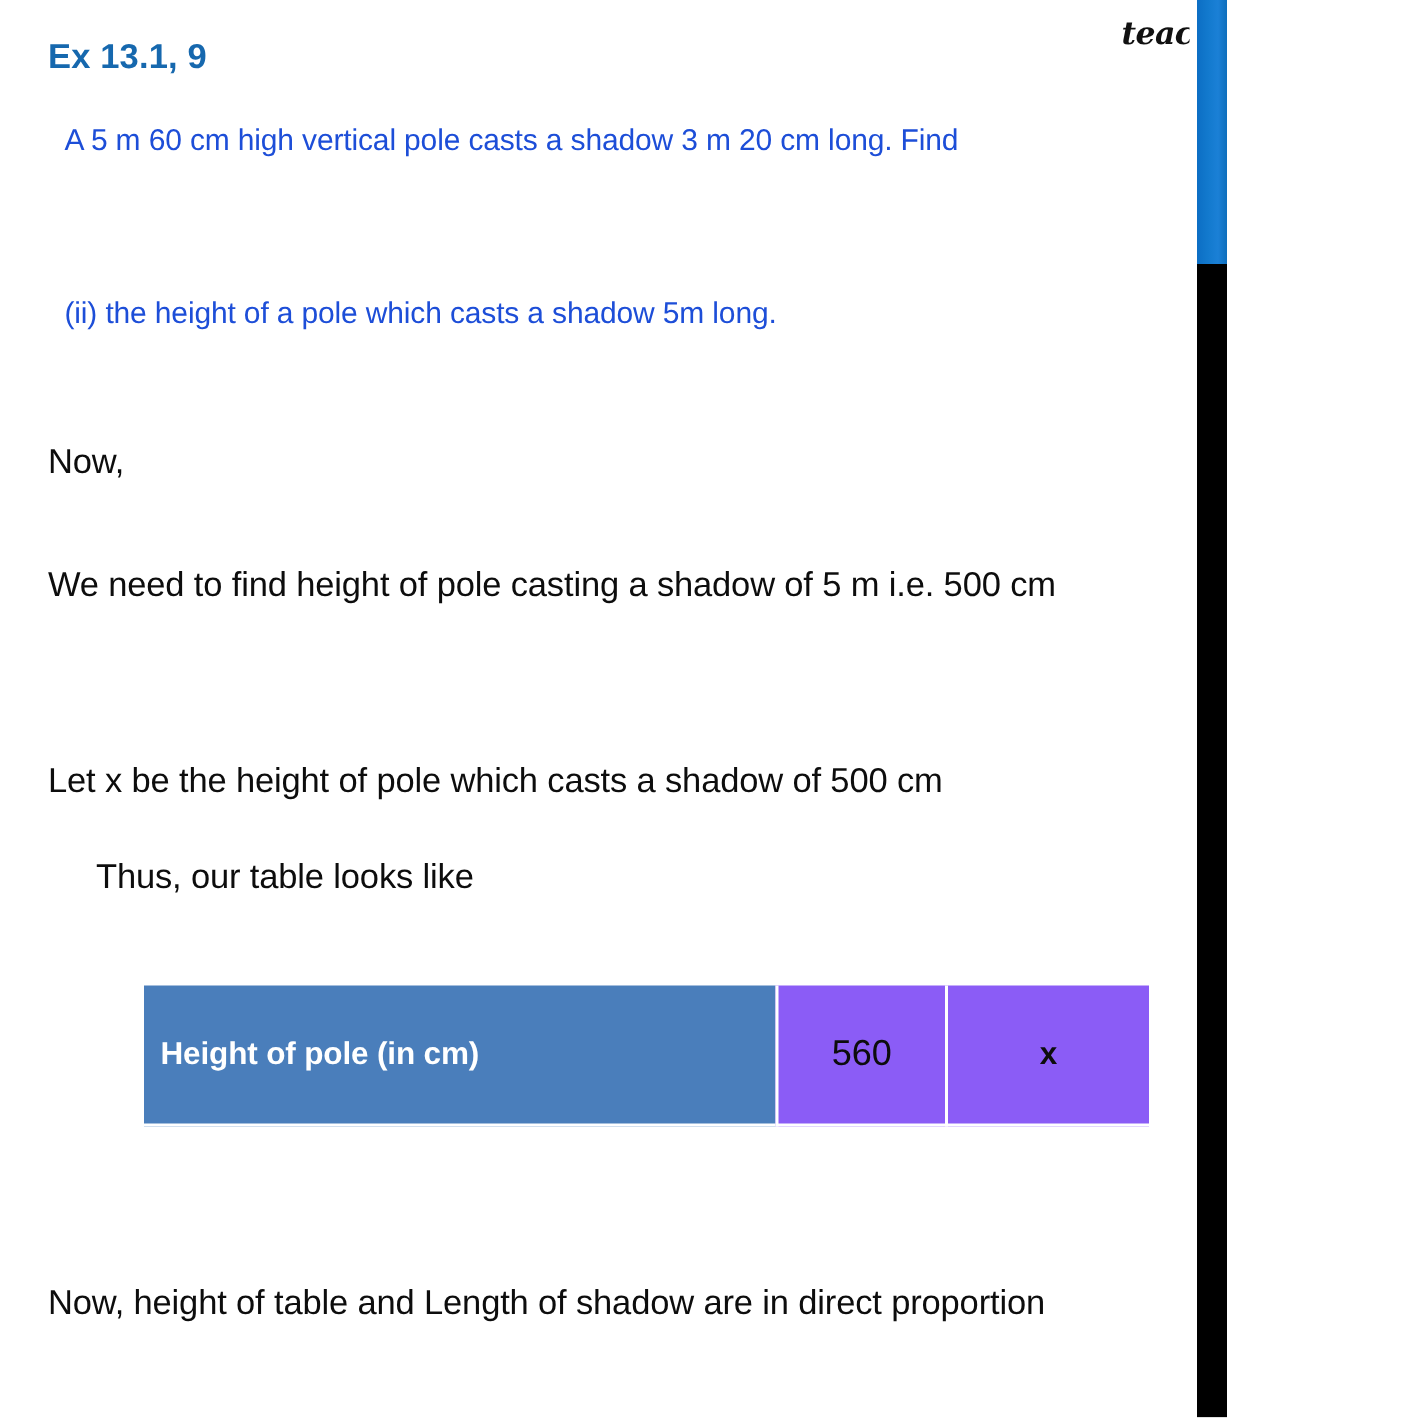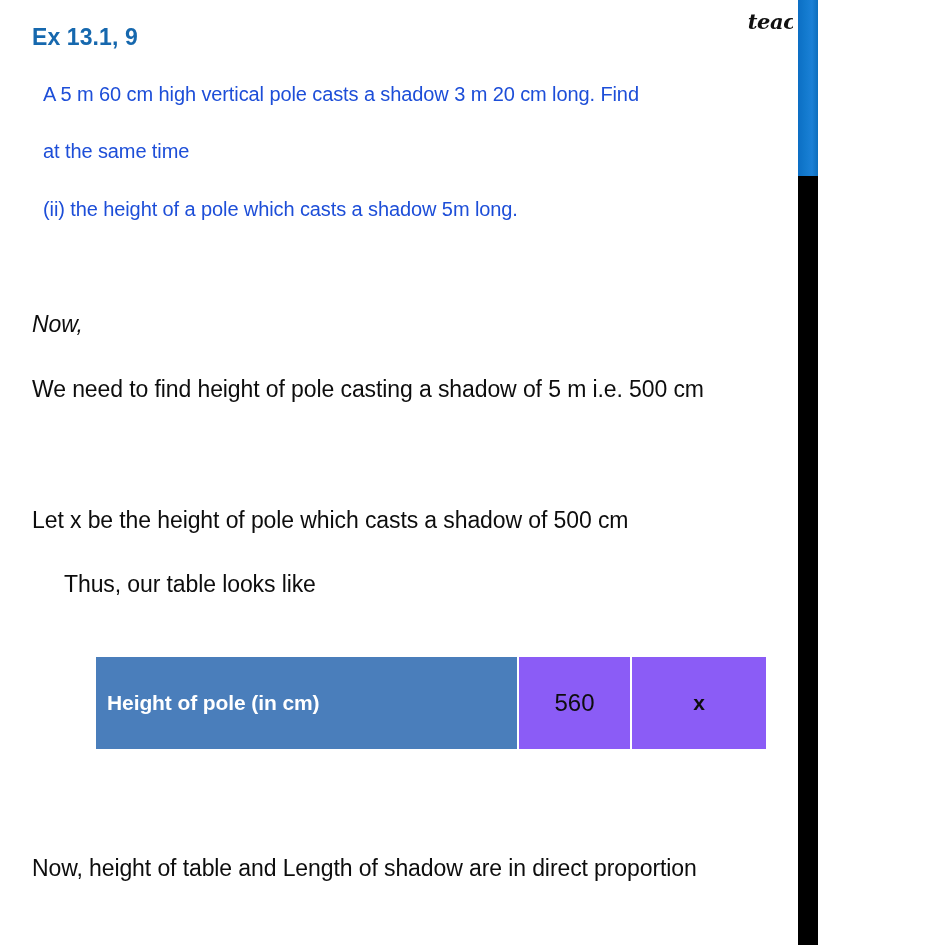--- a/index.html
+++ b/index.html
@@ -92,21 +92,21 @@
   .q-line.l3 { top: 198px; }
 
   .s-line {
     position: absolute;
     left: 32px;
     font-size: 23px;
     color: #0d0d0d;
     white-space: nowrap;
     letter-spacing: -0.1px;
   }
-  .s-line.n1 { top: 311px; font-style: italic; }
+  .s-line.n1 { top: 294px; }
   .s-line.n2 { top: 376px; }
   .s-line.n3 { top: 507px; }
   .s-line.n4 { top: 571px; margin-left: 32px; }
   .s-line.n5 { top: 855px; }
 
   
   #prop-table {
     position: absolute;
     left: 96px;
     top: 657px;
@@ -153,21 +153,20 @@
 
 <div id="page">
 
   <div id="content">
 
     <div class="logo">teachoo.com</div>
 
     <div class="q-heading">Ex 13.1, 9</div>
 
     <div class="q-line l1">A 5 m 60 cm high vertical pole casts a shadow 3 m 20 cm long. Find</div>
-    <div class="q-line l2">at the same time</div>
     <div class="q-line l3">(ii) the height of a pole which casts a shadow 5m long.</div>
 
     <div class="s-line n1">Now,</div>
     <div class="s-line n2">We need to find height of pole casting a shadow of 5 m i.e. 500 cm</div>
     <div class="s-line n3">Let x be the height of pole which casts a shadow of 500 cm</div>
     <div class="s-line n4">Thus, our table looks like</div>
     <div class="s-line n5">Now, height of table and Length of shadow are in direct proportion</div>
 
     <table id="prop-table">
       <tbody>

